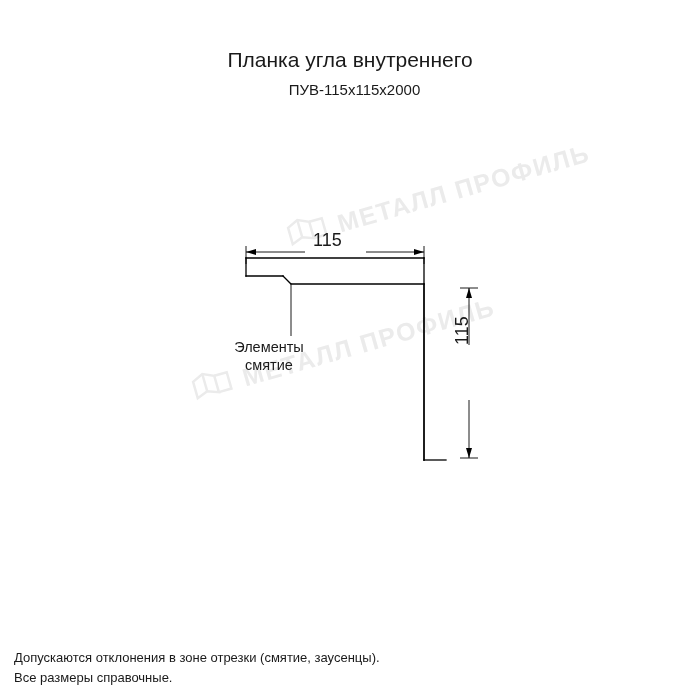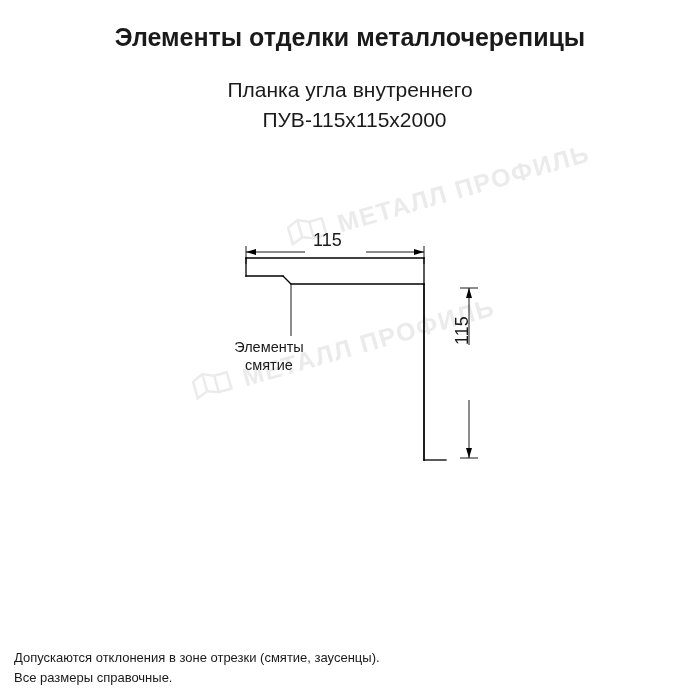--- a/index.html
+++ b/index.html
@@ -35,21 +35,21 @@
     letter-spacing: 0px;
     line-height: 30px;
   }
   .title-sub1 {
     margin-top: 25px;
     font-size: 21px;
     line-height: 26px;
   }
   .title-sub2 {
     margin-top: 4px;
-    font-size: 21px;
+    font-size: 15px;
     line-height: 26px;
     margin-left: 9px;
   }
 
   
   .watermark {
     position: absolute;
     color: #ebebeb;
     font-weight: bold;
     font-size: 25px;
@@ -123,21 +123,20 @@
     line-height: 20px;
     color: #1a1a1a;
   }
 </style>
 </head>
 <body>
 
 <div class="page">
 
   <div class="title-block">
-    <div class="title-main">Элементы отделки металлочерепицы</div>
     <div class="title-sub1">Планка угла внутреннего</div>
     <div class="title-sub2">ПУВ-115х115х2000</div>
   </div>
 
   <div class="watermark wm1">
     <span class="wm-logo">
       <svg width="42" height="30" viewBox="0 0 42 30" fill="none" xmlns="http://www.w3.org/2000/svg">
         <path d="M3 8 L14 3 L25 8 L25 25 L14 21 L3 25 Z" stroke="#ebebeb" stroke-width="2.5" fill="none"></path>
         <path d="M14 3 L14 21" stroke="#ebebeb" stroke-width="2.5" fill="none"></path>
         <path d="M25 8 L38 8 L38 25 L25 25" stroke="#ebebeb" stroke-width="2.5" fill="none"></path>

